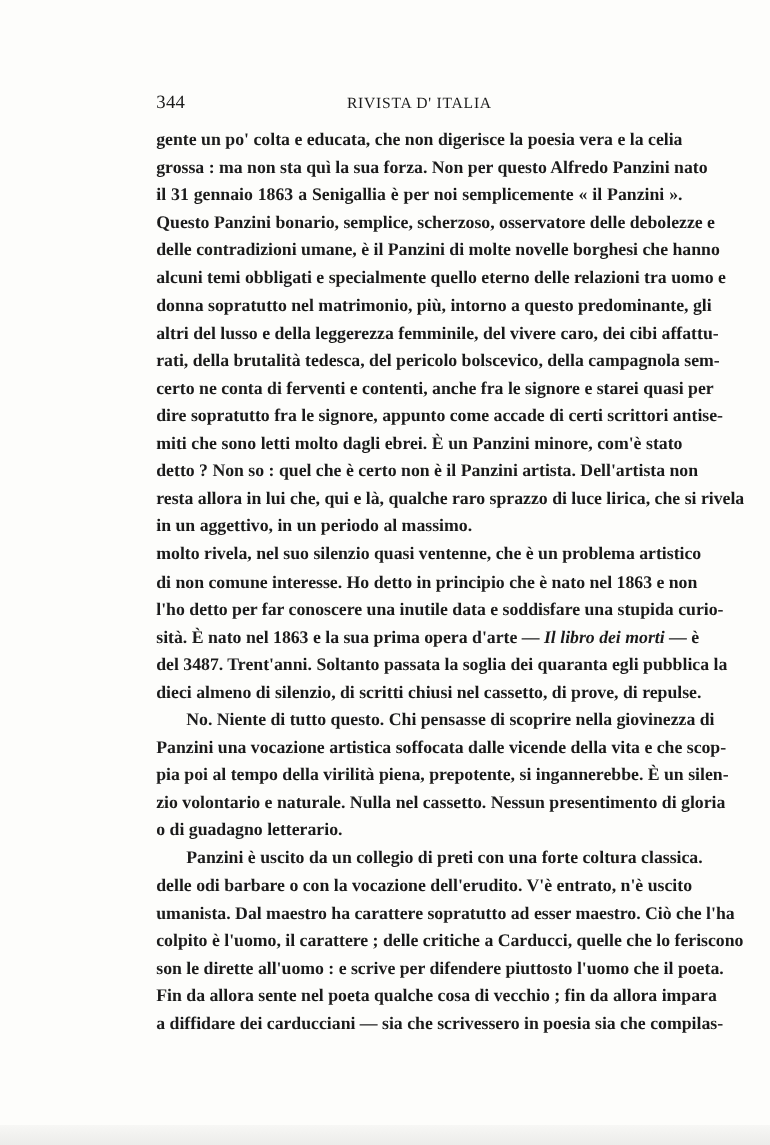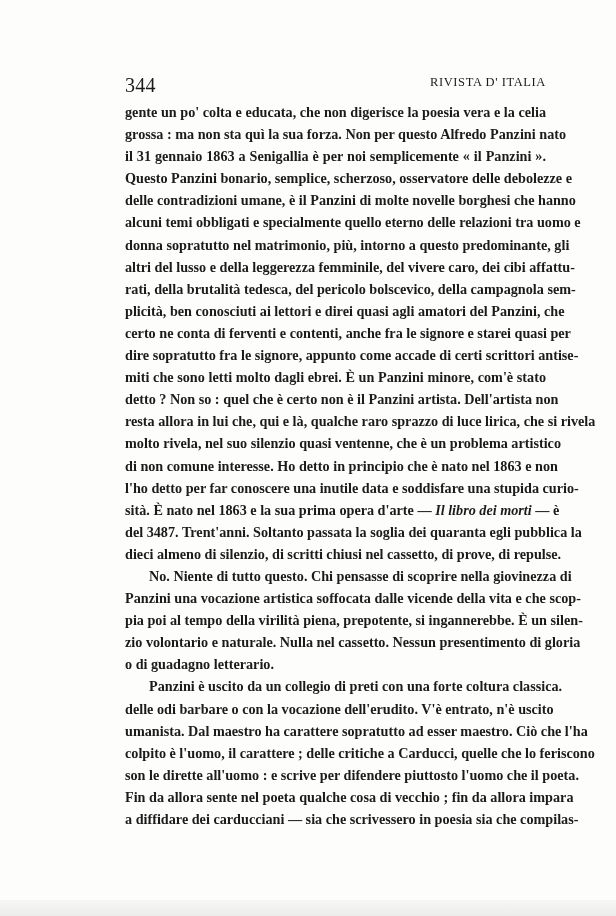--- a/index.html
+++ b/index.html
@@ -12,24 +12,24 @@
   }
   .page-bottom-shade {
     position: absolute; left: 0; right: 0; bottom: 0; height: 16px;
     background: linear-gradient(#f7f7f5, #ececea);
   }
   .header {
     position: absolute; top: 74px; left: 125px; width: 421px; height: 20px;
   }
   .page-number {
     position: absolute; left: 0; top: 0;
-    font-size: 20px; letter-spacing: 0.2px;
+    font-size: 15px; letter-spacing: 0.2px;
   }
   .running-title {
-    position: absolute; left: 0; right: 0; top: 1px; text-align: right;
+    position: absolute; left: 0; right: 0; top: 1px; text-align: center;
     font-size: 12.5px; letter-spacing: 0.6px;
   }
   .body-text {
     position: absolute; top: 101px; left: 125px; width: 421px;
     font-size: 14.2px; line-height: 22.1px;
   }
   .line {
     display: block; white-space: nowrap;
     text-align: justify; text-align-last: justify;
     height: 22.1px; overflow: visible; font-weight: bold;
@@ -51,26 +51,26 @@
       <div>
         <span class="line">gente un po' colta e educata, che non digerisce la poesia vera e la celia</span>
         <span class="line">grossa : ma non sta quì la sua forza. Non per questo Alfredo Panzini nato</span>
         <span class="line">il 31 gennaio 1863 a Senigallia è per noi semplicemente « il Panzini ».</span>
         <span class="line">Questo Panzini bonario, semplice, scherzoso, osservatore delle debolezze e</span>
         <span class="line">delle contradizioni umane, è il Panzini di molte novelle borghesi che hanno</span>
         <span class="line">alcuni temi obbligati e specialmente quello eterno delle relazioni tra uomo e</span>
         <span class="line">donna sopratutto nel matrimonio, più, intorno a questo predominante, gli</span>
         <span class="line">altri del lusso e della leggerezza femminile, del vivere caro, dei cibi affattu-</span>
         <span class="line">rati, della brutalità tedesca, del pericolo bolscevico, della campagnola sem-</span>
-        <span class="line">plicità, ben conosciuti ai lettori e direi quasi agli amatori del Panzini, che</span>
         <span class="line">certo ne conta di ferventi e contenti, anche fra le signore e starei quasi per</span>
         <span class="line">dire sopratutto fra le signore, appunto come accade di certi scrittori antise-</span>
         <span class="line">miti che sono letti molto dagli ebrei. È un Panzini minore, com'è stato</span>
         <span class="line">detto ? Non so : quel che è certo non è il Panzini artista. Dell'artista non</span>
         <span class="line">resta allora in lui che, qui e là, qualche raro sprazzo di luce lirica, che si rivela</span>
+        <span class="line last">in un aggettivo, in un periodo al massimo.</span>
       </div>
       <div>
         <span class="line">molto rivela, nel suo silenzio quasi ventenne, che è un problema artistico</span>
         <span class="line">di non comune interesse. Ho detto in principio che è nato nel 1863 e non</span>
         <span class="line">l'ho detto per far conoscere una inutile data e soddisfare una stupida curio-</span>
         <span class="line">sità. È nato nel 1863 e la sua prima opera d'arte — <em>Il libro dei morti</em> — è</span>
         <span class="line">del 3487. Trent'anni. Soltanto passata la soglia dei quaranta egli pubblica la</span>
         <span class="line last">dieci almeno di silenzio, di scritti chiusi nel cassetto, di prove, di repulse.</span>
       </div>
       <div>

